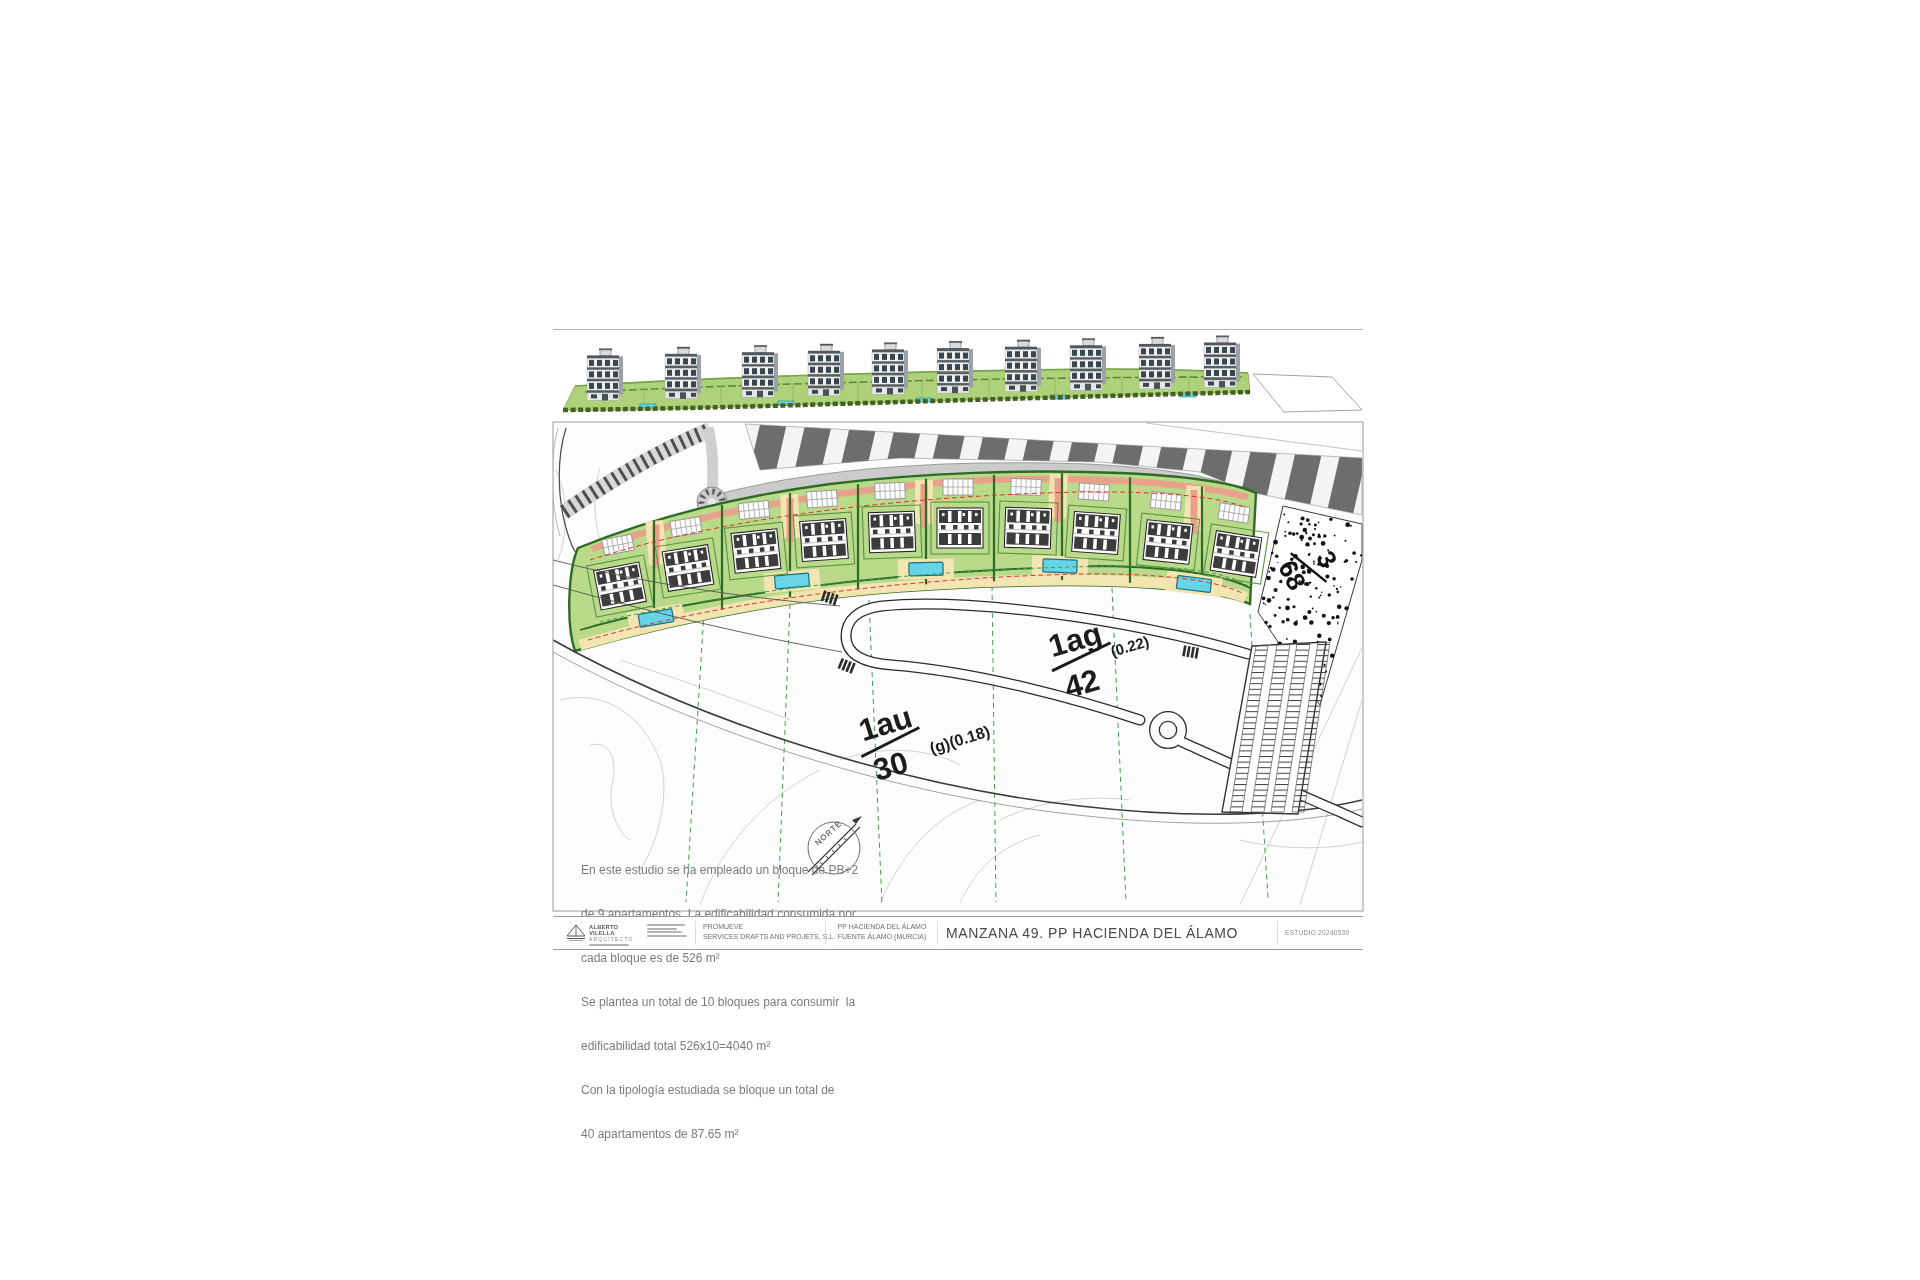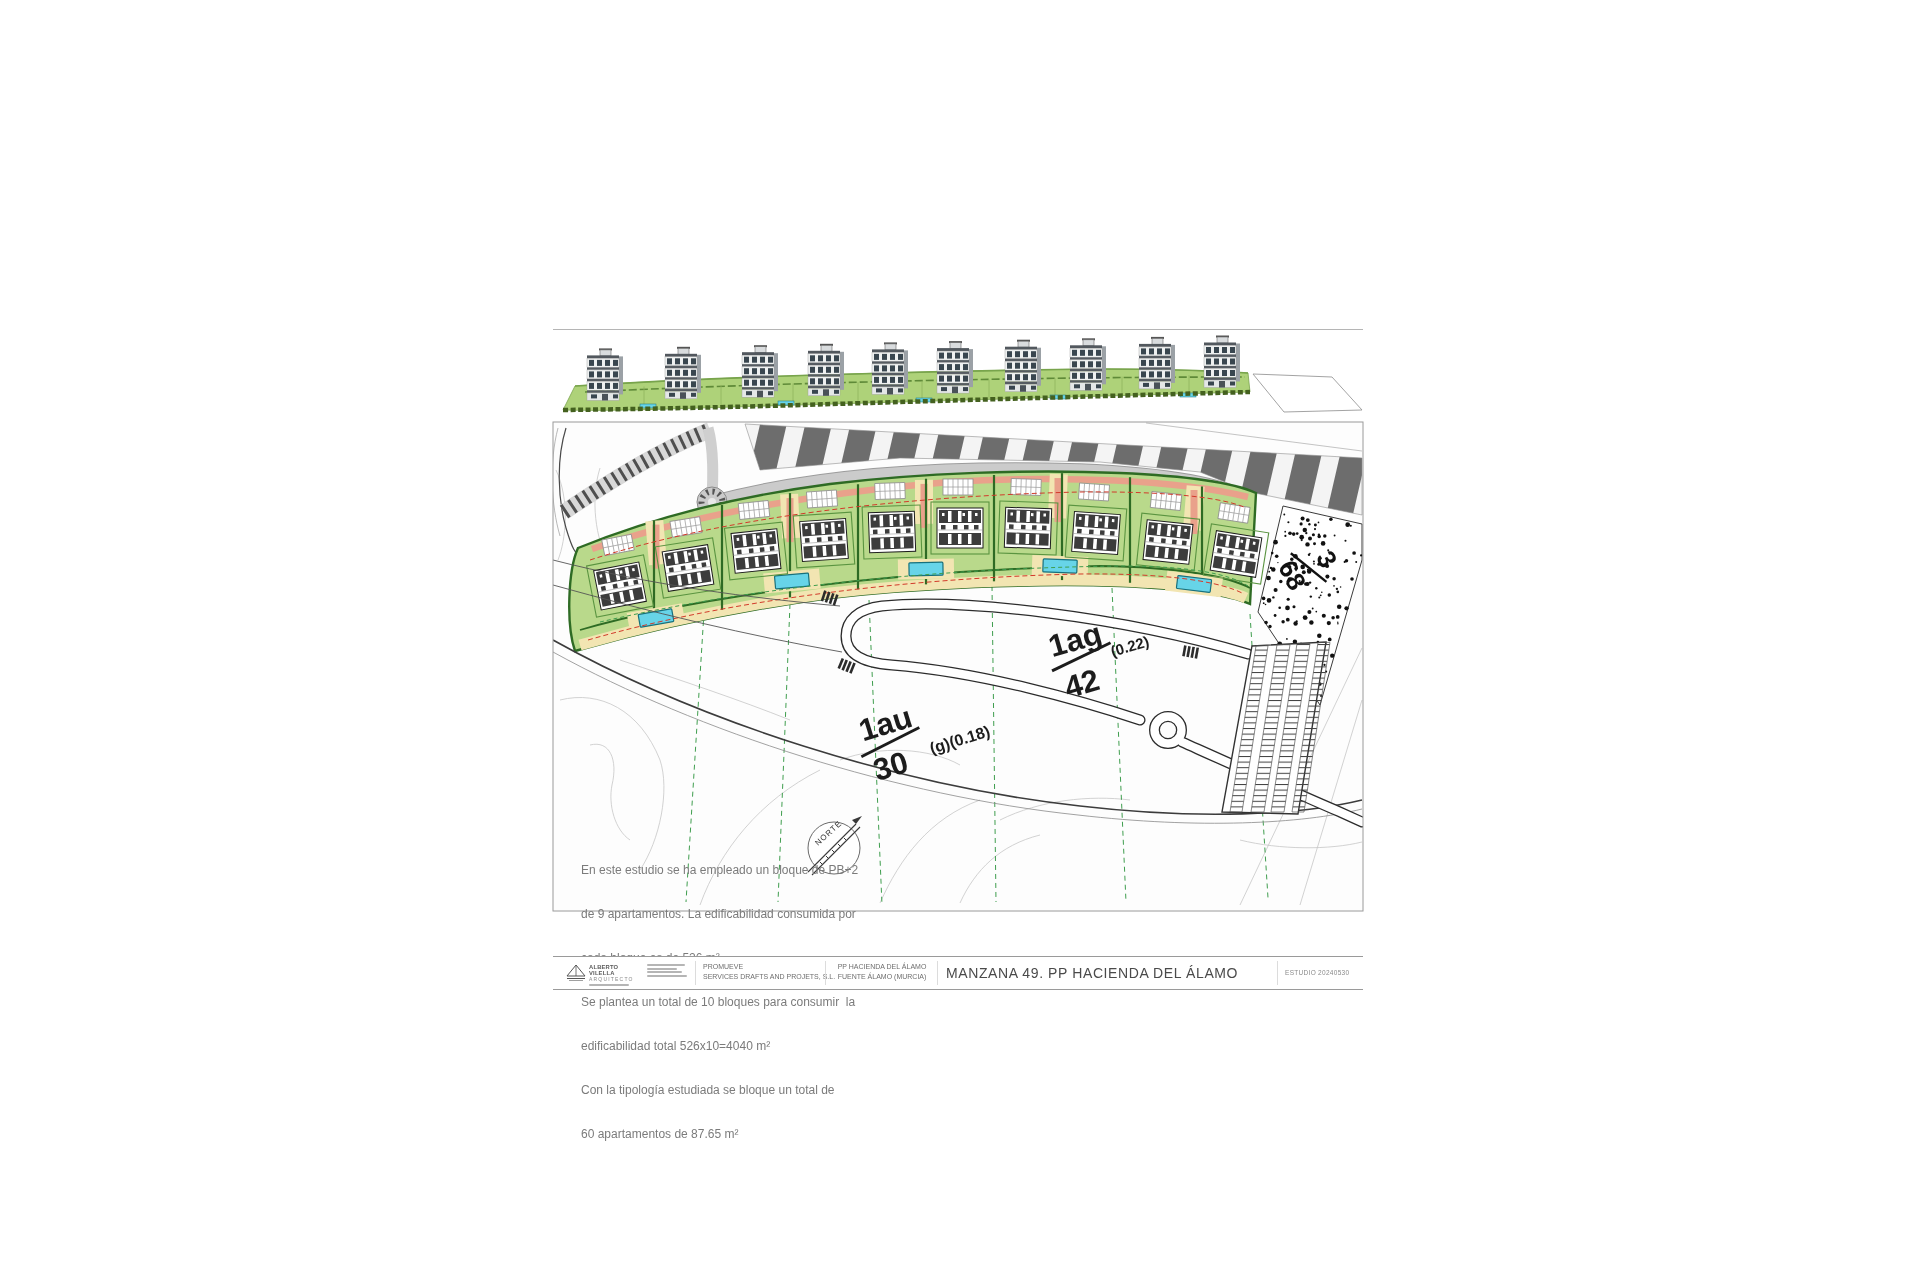--- a/index.html
+++ b/index.html
@@ -2,21 +2,21 @@
 <html><head>
 <meta charset="utf-8">
 <style>
   html,body{margin:0;padding:0;background:#ffffff;}
   body{width:1920px;height:1280px;position:relative;font-family:"Liberation Sans",sans-serif;overflow:hidden;}
   .abs{position:absolute;}
   svg text{font-family:"Liberation Sans",sans-serif;}
   
   .notes{left:581px;top:834px;color:#7b7b7b;font-size:12px;line-height:1.22;white-space:pre;}
   
-  .titlebar{left:553px;top:916px;width:810px;height:32px;border-top:1px solid #9a9a9a;border-bottom:1px solid #9a9a9a;background:#fff;margin-top:40px;}
+  .titlebar{left:553px;top:916px;width:810px;height:32px;border-top:1px solid #9a9a9a;border-bottom:1px solid #9a9a9a;background:#fff;}
   .titlebar .sep{position:absolute;top:4px;bottom:4px;width:1px;background:#dcdcdc;}
   .tb-small{font-size:7px;color:#6e6e6e;line-height:1.45;}
   .tb-name{font-size:5.8px;color:#5a5a5a;font-weight:bold;letter-spacing:.2px;}
   .tb-role{font-size:5px;color:#8a8a8a;letter-spacing:1.2px;}
   .graybar{height:2px;background:#b5b5b5;margin-top:1.5px;border-radius:1px;}
   .tb-title{font-size:14px;color:#4a4a4a;letter-spacing:.6px;white-space:nowrap;}
   .tb-ref{font-size:6.5px;color:#8a8a8a;letter-spacing:.3px;}
 </style>
 </head>
 <body>
@@ -569,21 +569,21 @@
   </g>
 </svg>
 
 <div class="abs notes">
   <div>En este estudio se ha empleado un bloque de PB+2</div>
   <div>de 9 apartamentos. La edificabilidad consumida por</div>
   <div>cada bloque es de 526 m²</div>
   <div>Se plantea un total de 10 bloques para consumir  la</div>
   <div>edificabilidad total 526x10=4040 m²</div>
   <div>Con la tipología estudiada se bloque un total de</div>
-  <div>60 apartamentos de 87.65 m²</div>
+  <div>40 apartamentos de 87.65 m²</div>
 </div>
 
 <div class="abs titlebar">
 
   <svg class="abs" style="left:12px;top:6px" width="22" height="20">
     <path d="M11,2 L20,13 L2,13 Z" fill="none" stroke="#555" stroke-width="1"></path>
     <line x1="11" y1="2" x2="11" y2="13" stroke="#555" stroke-width="0.8"></line>
     <line x1="2" y1="15.5" x2="20" y2="15.5" stroke="#555" stroke-width="1"></line>
     <line x1="4" y1="17.5" x2="18" y2="17.5" stroke="#888" stroke-width="0.8"></line>
   </svg>

